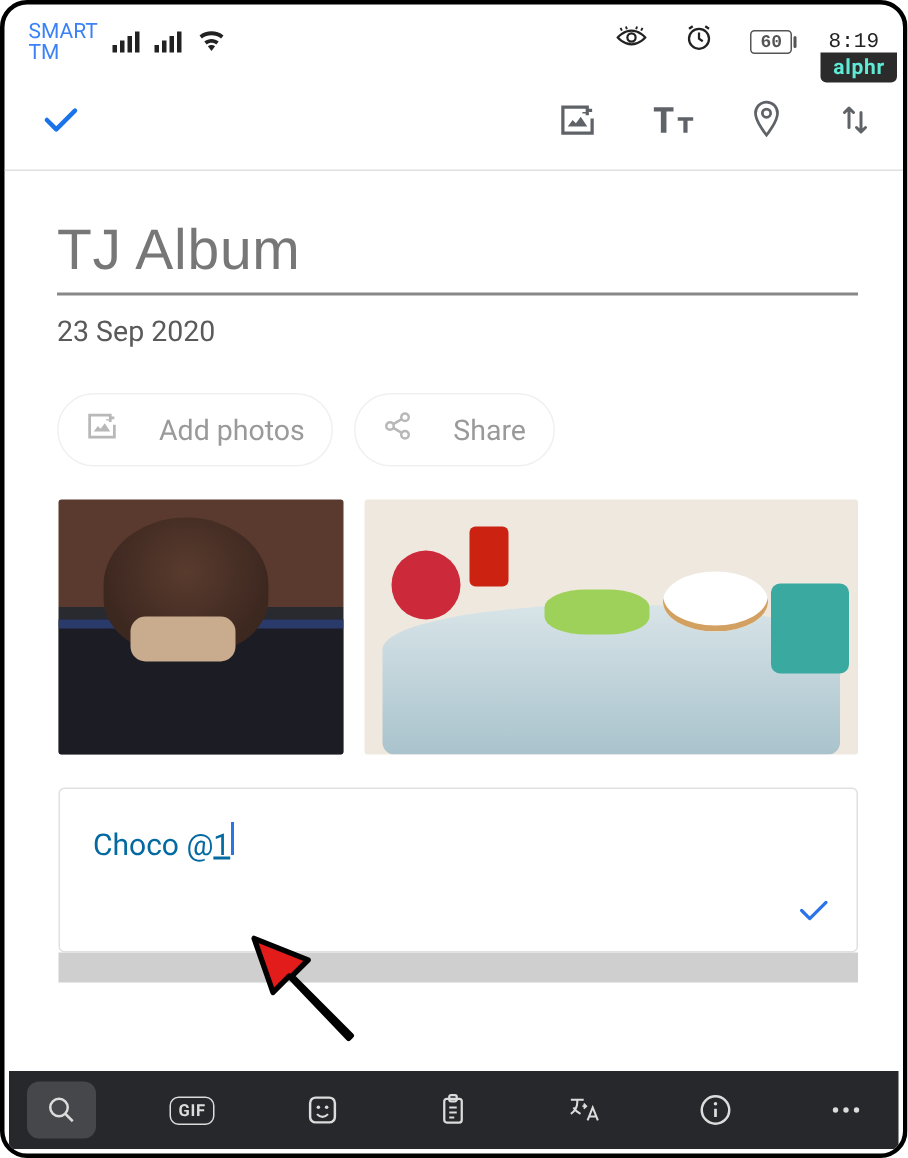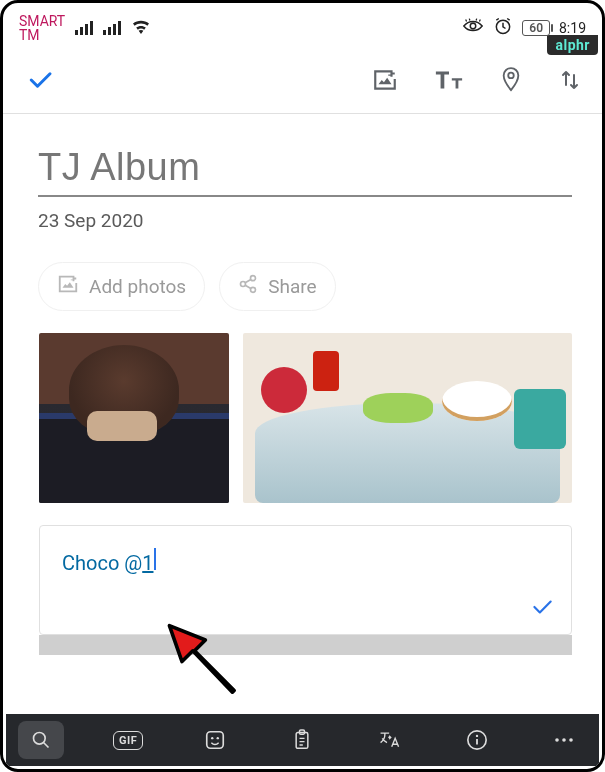--- a/index.html
+++ b/index.html
@@ -2,39 +2,39 @@
 <html><head>
 <meta charset="utf-8">
 <style>
   * { box-sizing: border-box; margin: 0; padding: 0; }
   html, body { width: 605px; height: 772px; font-family: Roboto, Arial, sans-serif; background: #fff; }
   .frame { width: 605px; height: 772px; border: 3px solid #000; border-radius: 18px; position: relative; overflow: hidden; background: #fff; }
   .watermark { position: absolute; top: 0; right: 4px; background: #2b2b2b; color: #5eead4; font-size: 14px; font-weight: 700; padding: 2px 8px; border-radius: 0 0 4px 4px; letter-spacing: 0.5px; margin-top: 32px; }
   
   .statusbar { display: flex; justify-content: space-between; align-items: center; padding: 6px 16px 4px 16px; height: 48px; color: #222; }
   .sb-left { display: flex; align-items: center; gap: 10px; }
-  .carrier { font-size: 14px; line-height: 14px; color: #be185d; }
-  .sb-right { display: flex; align-items: center; gap: 9px; font-size: 17px; }
+  .carrier { font-size: 14px; line-height: 14px; color: #3b82f6; }
+  .sb-right { display: flex; align-items: center; gap: 24px; font-size: 17px; font-family: Liberation Mono, monospace; }
   .sig { display: inline-flex; align-items: flex-end; gap: 2px; }
   .sig span { width: 3px; background: #222; display: inline-block; }
   .sig .b1 { height: 5px; } .sig .b2 { height: 8px; } .sig .b3 { height: 11px; } .sig .b4 { height: 14px; }
   .batt { border: 1.5px solid #555; border-radius: 3px; padding: 0 6px; font-size: 12px; font-weight: 600; position: relative; color: #555; }
   .batt::after { content: ''; position: absolute; right: -4px; top: 3px; width: 2px; height: 8px; background: #555; border-radius: 1px; }
   .clock { font-size: 14px; color: #222; }
   
   .toolbar { display: flex; align-items: center; justify-content: space-between; padding: 14px 20px 18px 22px; }
   .toolbar-right { display: flex; align-items: center; gap: 36px; }
   .tb-icon { color: #555; display: inline-flex; }
   .sep { height: 1px; background: #e0e0e0; margin: 0; }
   
   .content { padding: 28px 30px 0 35px; }
   .title-input { font-size: 38px; color: #777; font-weight: 400; border: none; border-bottom: 2px solid #888; width: 100%; padding: 4px 0 6px 0; outline: none; background: transparent; letter-spacing: 0.5px; }
   .date { font-size: 19px; color: #5a5a5a; margin-top: 12px; }
   .chips { display: flex; gap: 14px; margin-top: 30px; }
-  .chip { display: inline-flex; align-items: center; gap: 10px; border: 1.5px solid #f0f0f0; border-radius: 26px; padding: 10px 18px; color: #9a9a9a; font-size: 19px; cursor: pointer; }
+  .chip { display: inline-flex; align-items: center; gap: 27px; border: 1.5px solid #f0f0f0; border-radius: 26px; padding: 10px 18px; color: #9a9a9a; font-size: 19px; cursor: pointer; }
   .chip .ci { color: #b8b8b8; }
   
   .gallery { display: flex; gap: 14px; padding: 22px 30px 0 36px; }
   .thumb { height: 170px; border-radius: 2px; }
   .thumb1 { width: 190px; background: linear-gradient(180deg, #5a3a2f 0%, #5a3a2f 42%, #292930 42%, #2d2d34 100%); position: relative; overflow: hidden; }
   .dogface { position: absolute; top: 12px; left: 30px; width: 110px; height: 90px; background: radial-gradient(ellipse at 50% 40%, #5a3b2e 0%, #3d2820 70%); border-radius: 50% 50% 40% 40%; }
   .paws { position: absolute; top: 78px; left: 48px; width: 70px; height: 30px; background: #c9ab8e; border-radius: 10px; }
   .chair { position: absolute; bottom: 0; left: 0; right: 0; height: 90px; background: #1c1c24; border-top: 6px solid #2a3a6a; }
   .thumb2 { flex: 1; background: #efe8de; position: relative; overflow: hidden; }
   .tablecloth { position: absolute; bottom: 0; left: 12px; right: 12px; height: 100px; background: linear-gradient(180deg, #d8e4e8 0%, #a9c3cc 100%); border-radius: 50% 50% 8px 8px / 30% 30% 8px 8px; }

